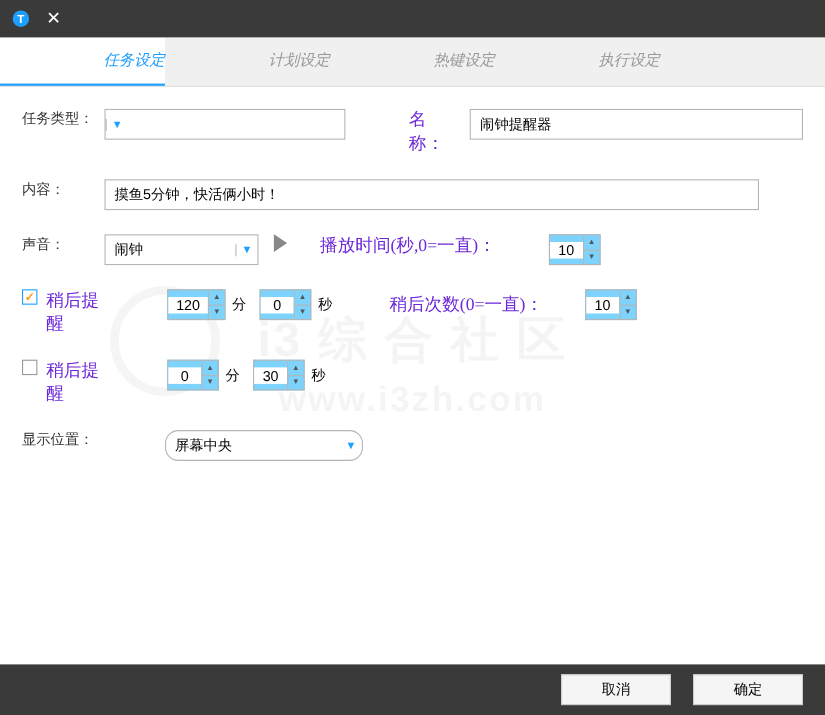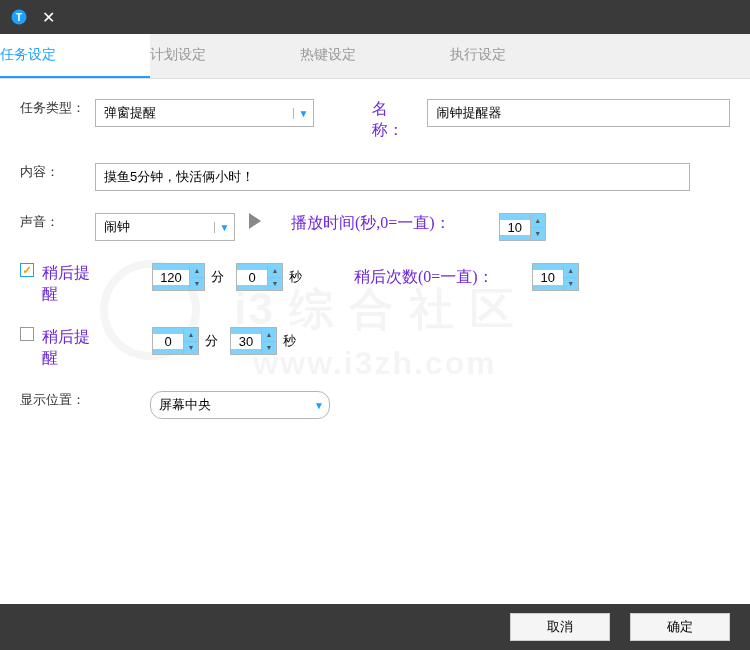--- a/index.html
+++ b/index.html
@@ -4,21 +4,21 @@
   <style>
     * { box-sizing: border-box; margin: 0; padding: 0; font-family: "Microsoft YaHei", sans-serif; }
     body { width: 750px; height: 650px; background: #fff; position: relative; overflow: hidden; }
     
     .titlebar { background: #3a3a3a; color: #fff; height: 34px; display: flex; align-items: center; padding: 0 10px; position: relative; }
     .titlebar-icon { width: 18px; height: 18px; margin-right: 8px; }
     .titlebar-text { font-size: 13px; flex: 1; }
     .close-btn { font-size: 16px; cursor: pointer; padding: 0 6px; }
     
     .tabs { display: flex; background: #f0f0f0; border-bottom: 1px solid #ddd; }
-    .tab { flex: 0 0 150px; text-align: left; padding: 12px 0; font-size: 14px; color: #999; cursor: pointer; }
+    .tab { flex: 0 0 150px; text-align: right; padding: 12px 0; font-size: 14px; color: #999; cursor: pointer; font-style: italic; }
     .tab.active { color: #1e9fff; background: #fff; border-bottom: 2px solid #1e9fff; }
     
     .content { padding: 20px 20px 0 20px; position: relative; }
     
     .row { display: flex; align-items: flex-start; margin-bottom: 22px; }
     .label { width: 75px; font-size: 13px; color: #333; flex-shrink: 0; }
     .sub-label { font-size: 16px; color: #6d28d9; margin-right: 8px; font-family: Liberation Serif, serif; }
     
     .text-input { border: 1px solid #b5b5b5; height: 28px; padding: 0 8px; font-size: 13px; }
     .text-input.wide { width: 595px; }
@@ -81,21 +81,20 @@
   <div class="watermark">
     <div>i3 综 合 社 区</div>
     <div style="font-size:32px; margin-top:6px;">www.i3zh.com</div>
   </div>
 
   <div class="content">
 
     <div class="row">
       <div class="label">任务类型：</div>
       <div class="select-box w220 gap">
-        <span class="sel-text">弹窗提醒</span>
         <span class="select-arrow">▼</span>
       </div>
       <div style="width:48px;"></div>
       <div class="sub-label">名称：</div>
       <input class="text-input" style="width: 304px;" value="闹钟提醒器">
     </div>
 
     <div class="row">
       <div class="label">内容：</div>
       <input class="text-input wide" value="摸鱼5分钟，快活俩小时！" style="">

